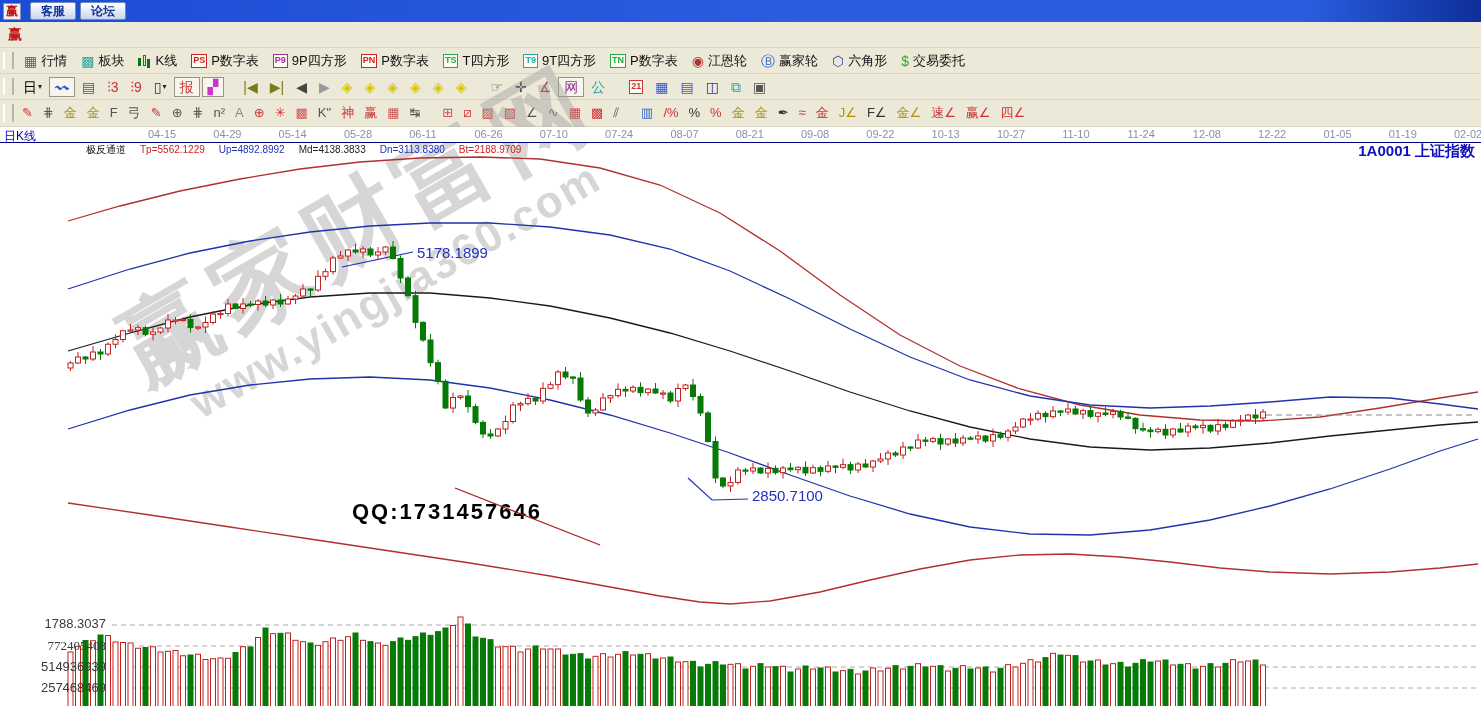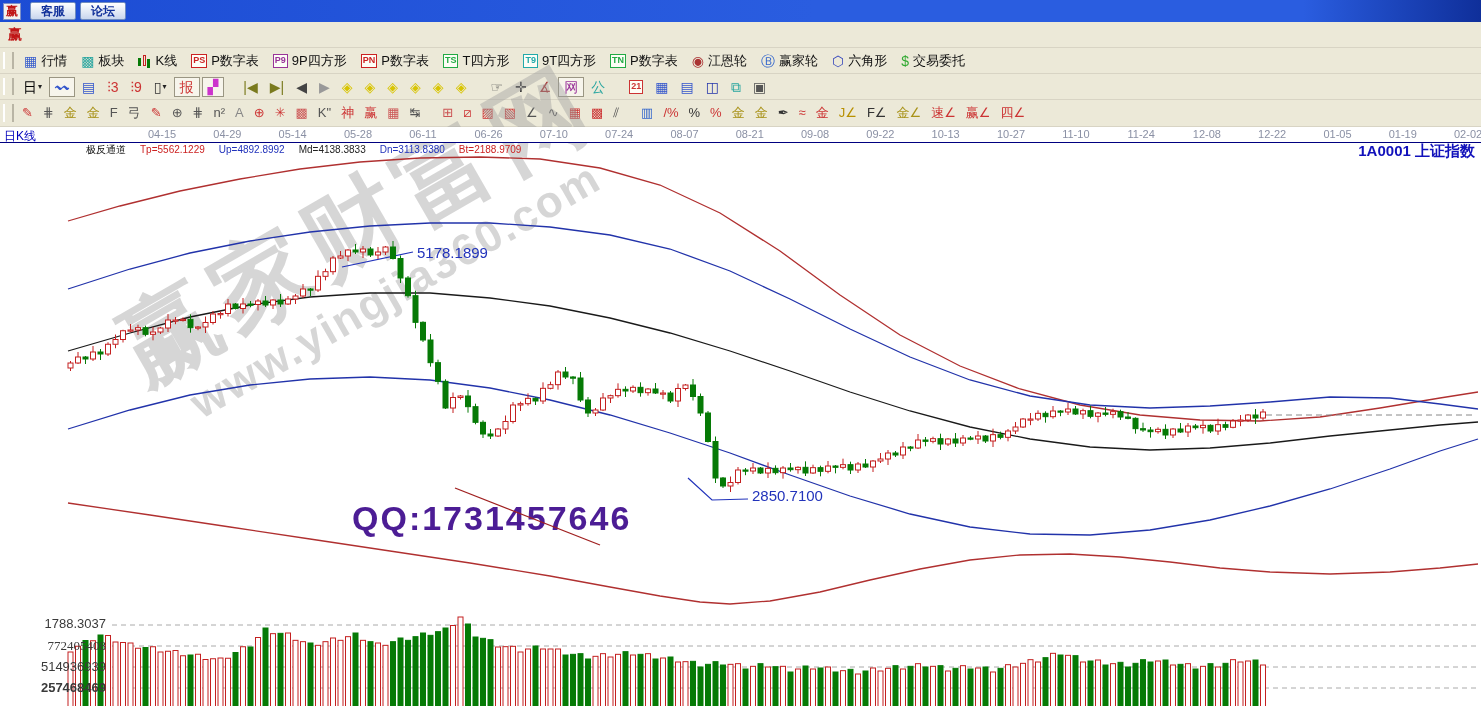--- a/index.html
+++ b/index.html
@@ -50,21 +50,21 @@
     transform:rotate(-30deg);transform-origin:50% 50%;text-align:center;
     color:rgba(158,158,158,0.42);font-weight:bold;pointer-events:none;}
   .wmark .w1{font-size:96px;letter-spacing:10px;line-height:1.05;}
   .wmark .w2{font-size:44px;letter-spacing:2px;}
   svg.plot{position:absolute;left:0;top:0;z-index:2;}
   .ov{position:absolute;z-index:3;white-space:nowrap;}
   .indic{left:86px;top:16px;font-size:10px;}
   .indic span{margin-right:14px;}
   .symbol{right:6px;top:15px;color:#1111bb;font-weight:bold;font-size:15px;}
   .ann{color:#2233bb;font-size:15px;}
-  .qq{left:352px;top:372px;font-size:34px;font-weight:bold;color:#4c1d95;z-index:1;letter-spacing:2px;}
+  .qq{left:352px;top:372px;font-size:22px;font-weight:bold;color:#000000;z-index:1;letter-spacing:2px;}
   .vscale{left:4px;width:102px;text-align:right;font-size:13px;color:#3a3a3a;}
 </style>
 </head>
 <body>
 
 <div class="titlebar">
   <span class="applogo">赢</span>
   <span id="titleButtons"><button class="tbtn">客服</button><button class="tbtn">论坛</button></span>
 </div>
 
@@ -874,14 +874,14 @@
       <rect x="1260.5" y="285" width="5" height="6" fill="#ffffff" stroke="#c42020"></rect>
       <rect x="1260.5" y="538" width="5" height="42" fill="#ffffff" stroke="#c42020"></rect>
     </svg>
 
   <div class="ov indic">
     <span style="color:#111;">极反通道</span><span id="indicVals"><span style="color: rgb(204, 34, 34);">Tp=5562.1229</span><span style="color: rgb(34, 51, 187);">Up=4892.8992</span><span style="color: rgb(34, 34, 34);">Md=4138.3833</span><span style="color: rgb(34, 51, 187);">Dn=3113.8380</span><span style="color: rgb(204, 34, 34);">Bt=2188.9709</span></span>
   </div>
   <div class="ov symbol">1A0001 上证指数</div>
   <div class="ov ann" style="left:417px;top:117px;">5178.1899</div>
   <div class="ov ann" style="left:752px;top:360px;">2850.7100</div>
-  <span id="volScale"><div class="ov vscale" style="top: 489px;">1788.3037</div><div class="ov vscale" style="top: 511px; font-family: Liberation Serif, serif;">772405408</div><div class="ov vscale" style="top: 532px;">514936939</div><div class="ov vscale" style="top: 553px; font-weight: bold;">257468469</div></span>
+  <span id="volScale"><div class="ov vscale" style="top: 489px;">1788.3037</div><div class="ov vscale" style="top: 511px; font-family: Liberation Serif, serif;">772405408</div><div class="ov vscale" style="top: 532px;">514936939</div><div class="ov vscale" style="top: 553px;">257468469</div></span>
 </div>
 
 </body></html>

